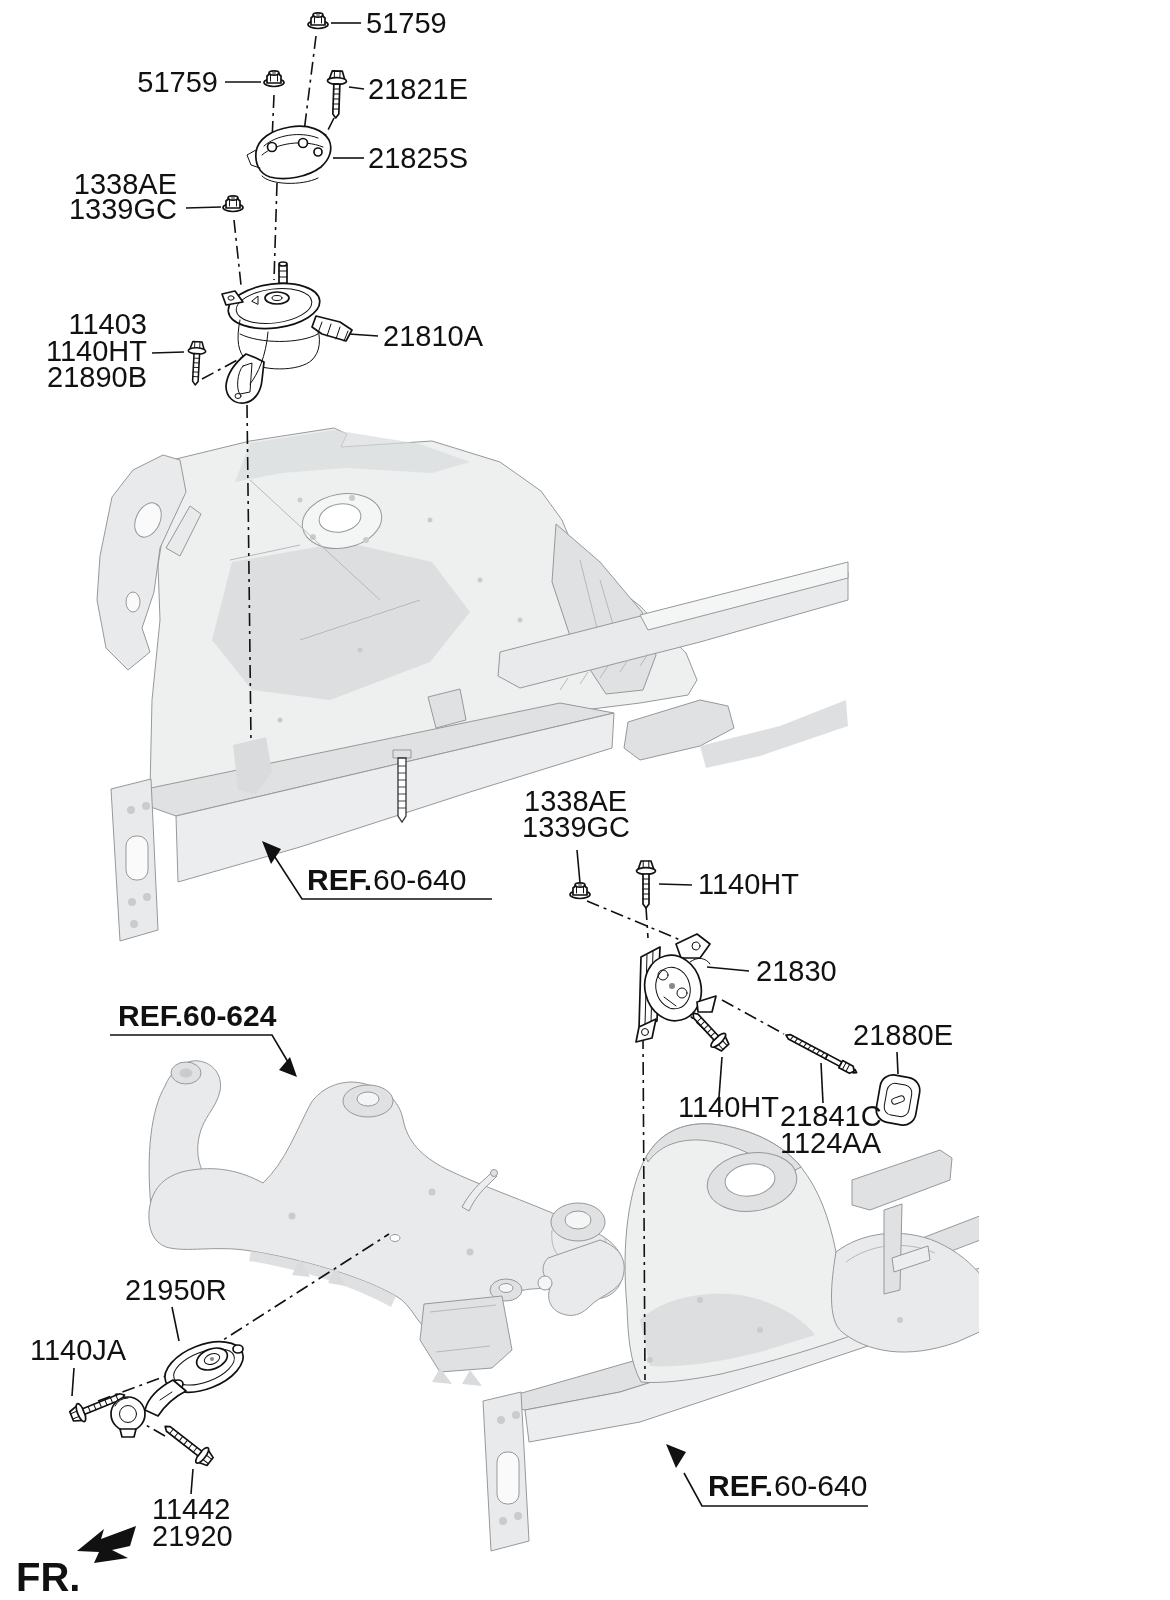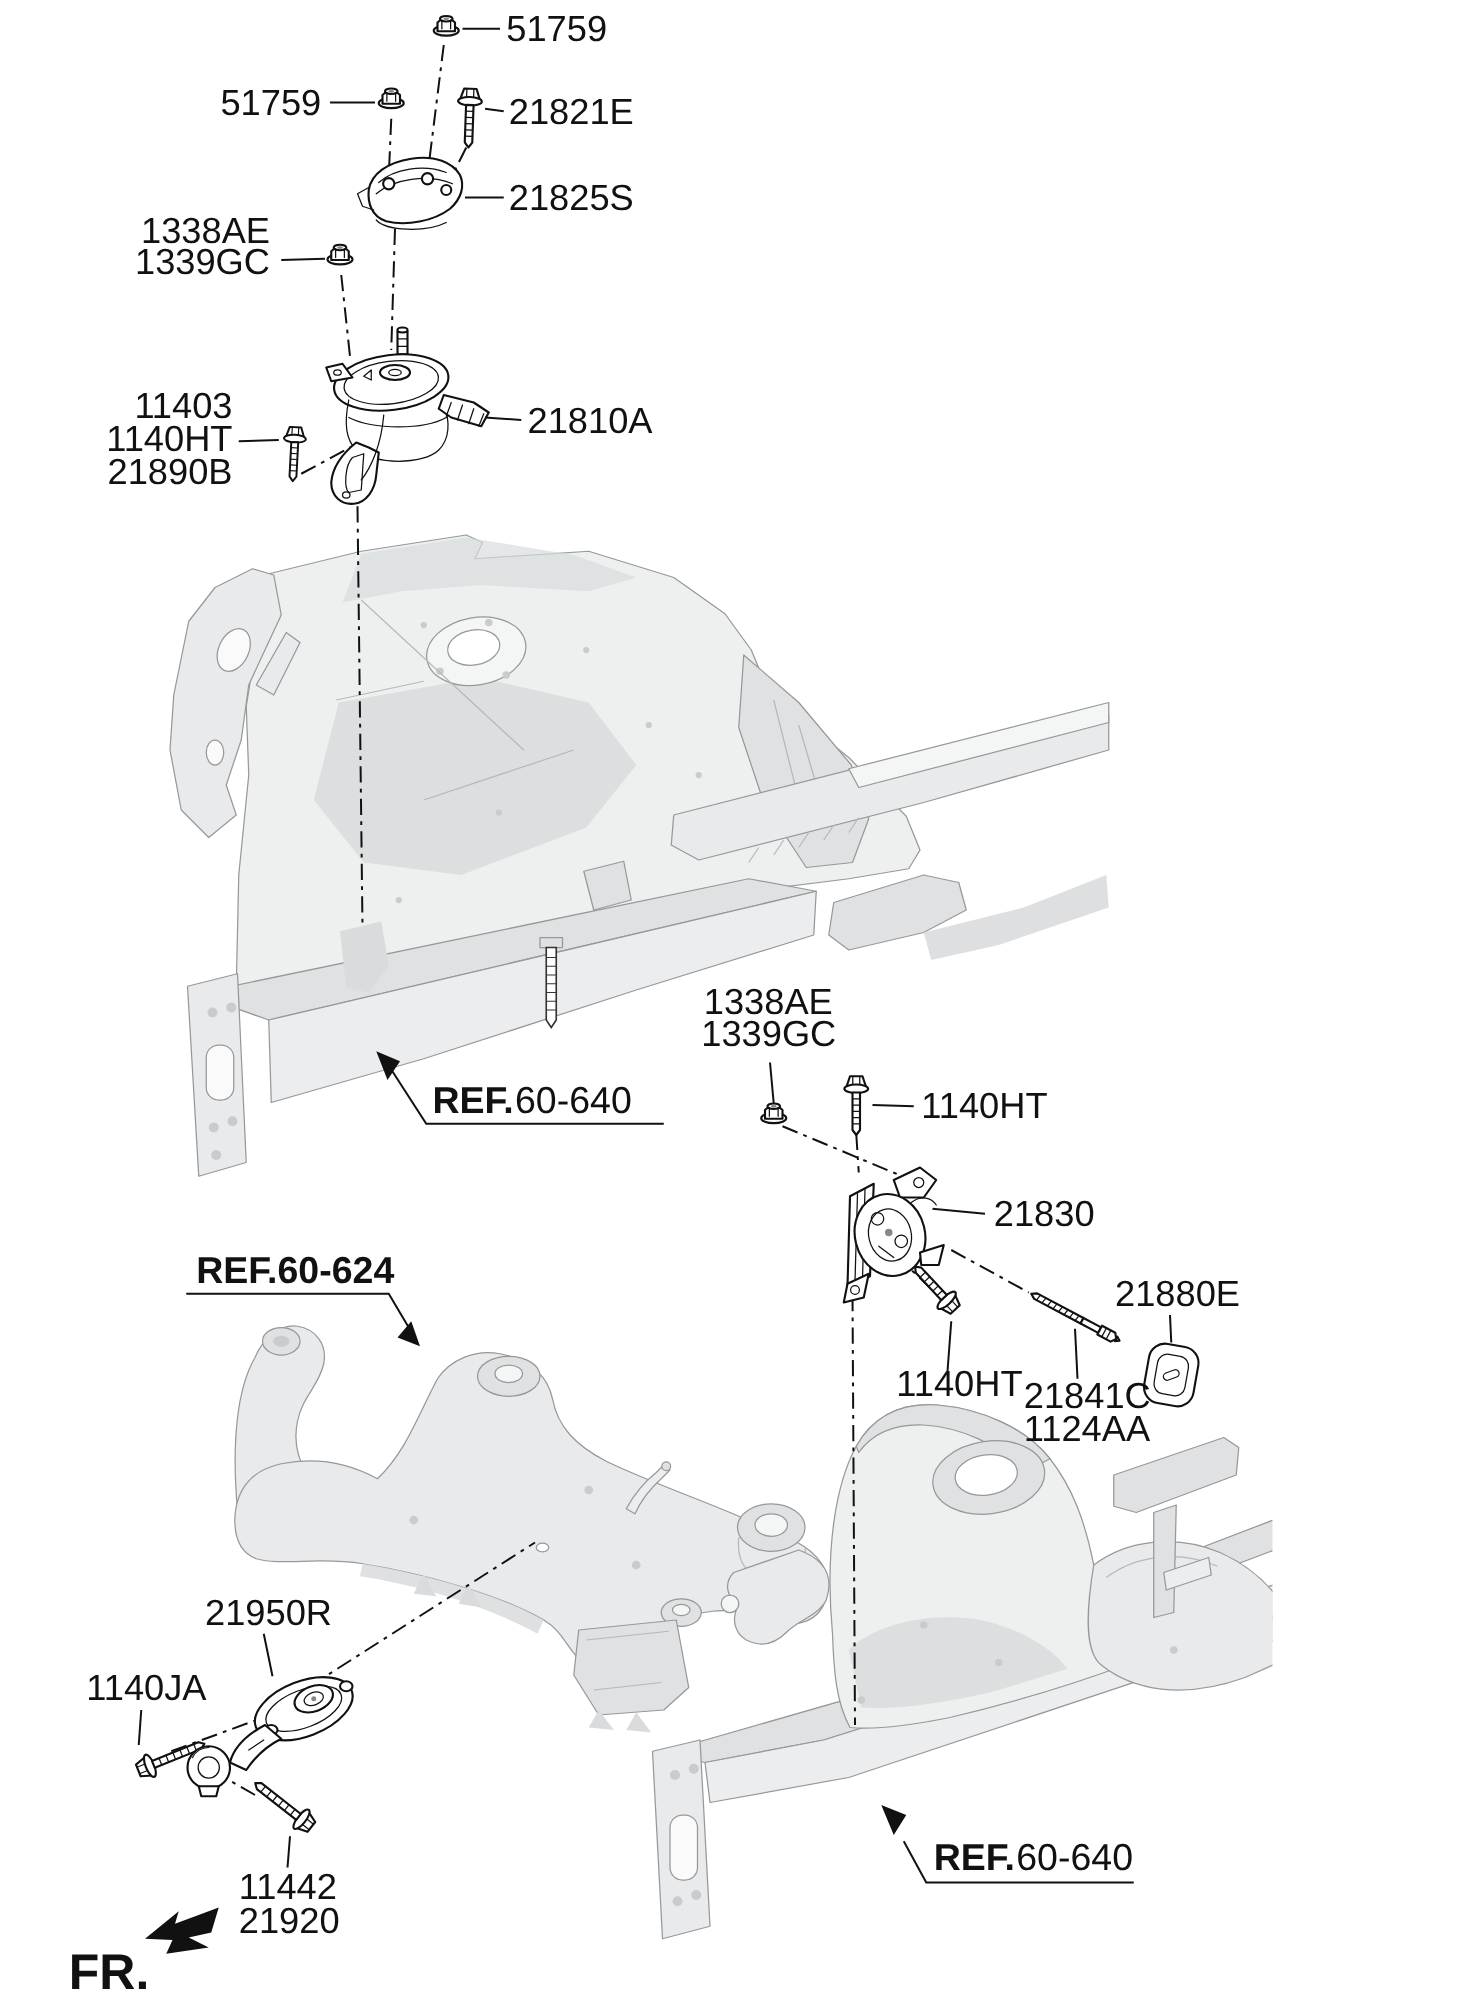--- a/index.html
+++ b/index.html
@@ -1,16 +1,16 @@
 <!DOCTYPE html>
 <html><head>
 <meta charset="utf-8">
 <style>
   html,body{margin:0;padding:0;background:#fff;}
-  #stage{position:relative;width:979px;height:1600px;background:#fff;overflow:hidden;margin-left:39px;}
+  #stage{position:relative;width:979px;height:1600px;background:#fff;overflow:hidden;}
   svg{display:block;}
   .g0{fill:#eef0f0;stroke:#96989b;stroke-width:1;stroke-linejoin:round}
   .g1{fill:#e8eaeb;stroke:#96989b;stroke-width:1;stroke-linejoin:round}
   .g2{fill:#dfe1e2;stroke:#96989b;stroke-width:1;stroke-linejoin:round}
   .g3{fill:#ecedee;stroke:#96989b;stroke-width:1;stroke-linejoin:round}
   .g4{fill:#f4f5f5;stroke:#96989b;stroke-width:1;stroke-linejoin:round}
   .gs{fill:#d9dbdd;stroke:none}
   .gh{fill:#fafafa;stroke:#96989b;stroke-width:1}
   .hl{fill:#c9cbcd;stroke:none}
   .ln{stroke:#b6b8ba;stroke-width:1;fill:none}

